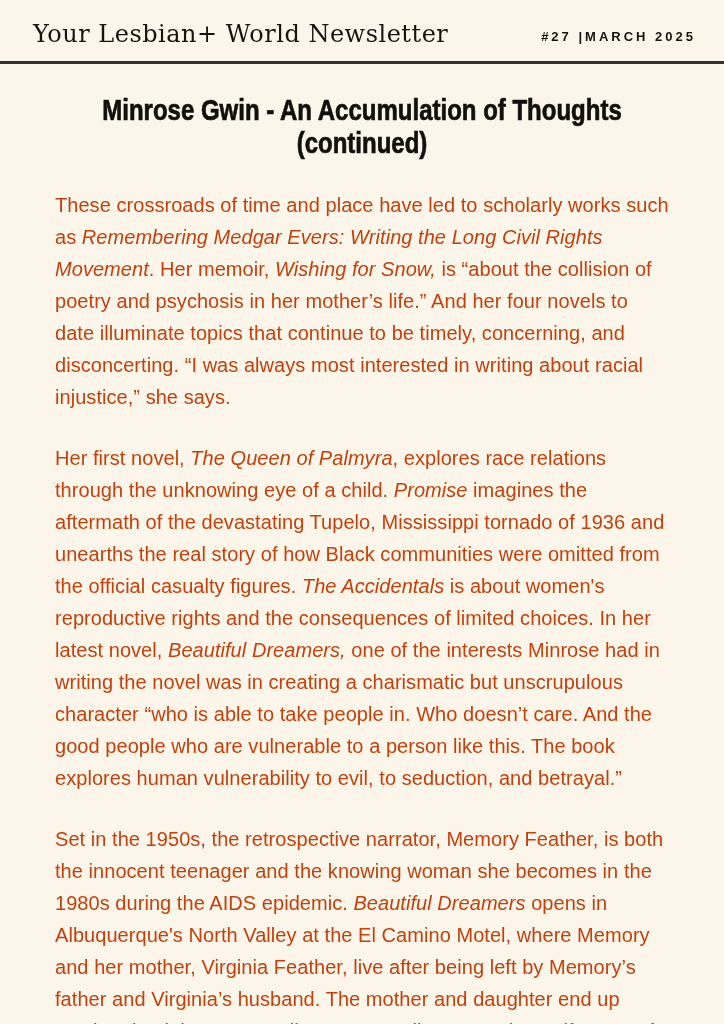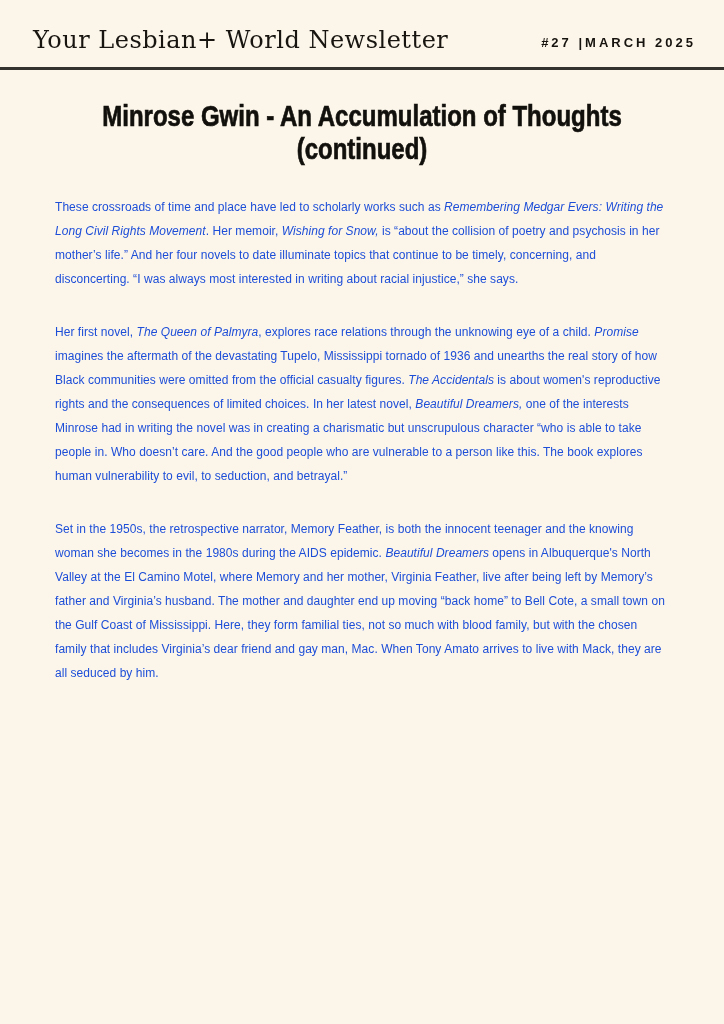--- a/index.html
+++ b/index.html
@@ -13,21 +13,21 @@
     width: 724px;
     height: 1024px;
     background: #fcf6ea;
     overflow: hidden;
   }
   
   .header {
     display: flex;
     justify-content: space-between;
     align-items: flex-end;
-    padding: 26px 28px 0 33px;
+    padding: 20px 28px 0 33px;
   }
   .masthead {
     font-family: "DejaVu Serif", serif;
     font-size: 24px;
     font-weight: 500;
     color: #181510;
     letter-spacing: 0.5px;
   }
   .issue {
     font-family: "Liberation Sans", sans-serif;
@@ -58,23 +58,23 @@
     -webkit-text-stroke: 0.7px #12100c;
     letter-spacing: 0px;
   }
   .article-title span { display: block; white-space: nowrap; }
   .article-body {
     margin-top: 30px;
     padding: 0 53px 0 55px;
   }
   .article-body p {
     font-family: "Liberation Sans", sans-serif;
-    font-size: 12px;
-    line-height: 24px;
-    color: #1d4ed8;
+    font-size: 20px;
+    line-height: 32px;
+    color: #c2410c;
     margin-bottom: 29px;
     letter-spacing: 0.05px;
   }
   .it { font-style: italic; }
 </style>
 </head>
 <body>
 
 <div class="page">
 

